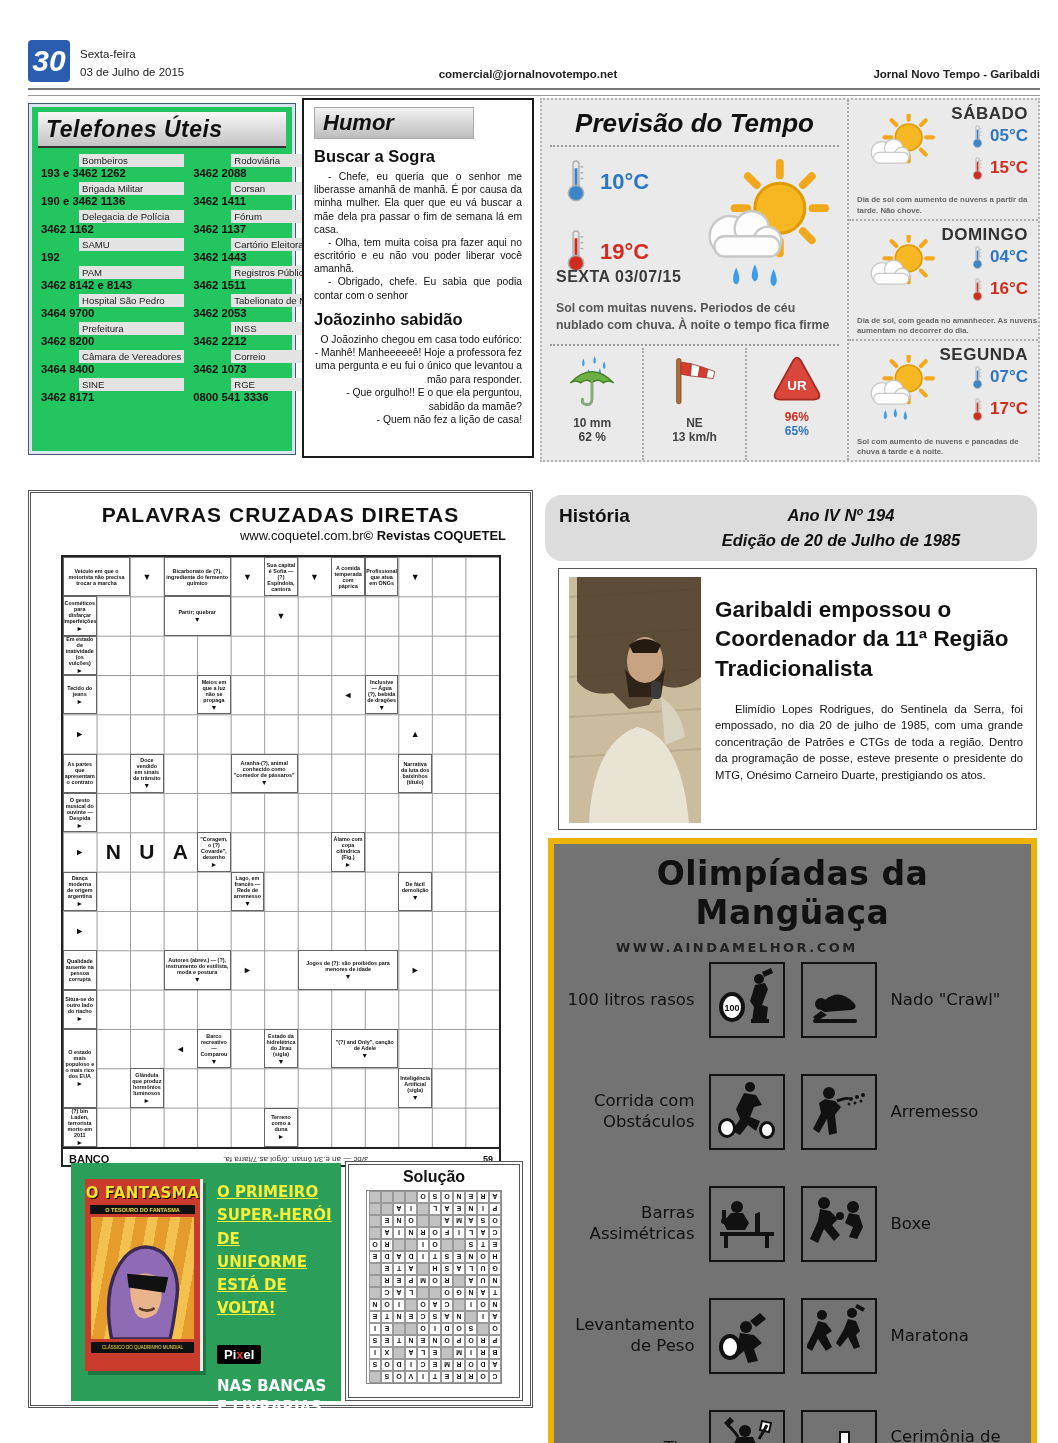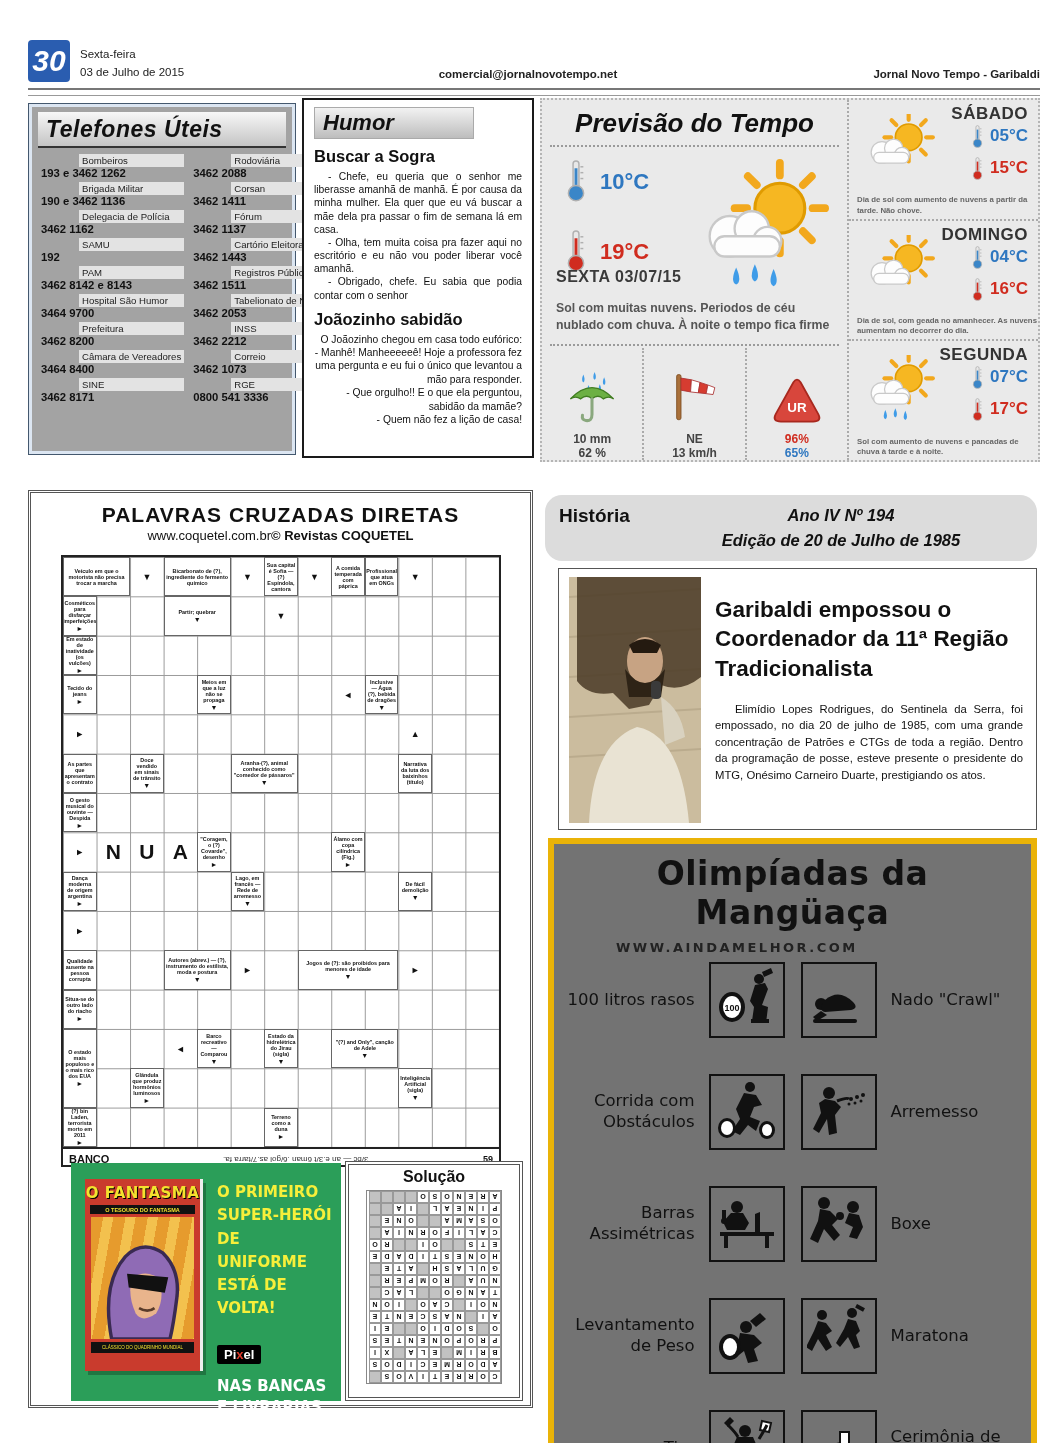--- a/index.html
+++ b/index.html
@@ -9,21 +9,21 @@
   .hdr{position:absolute;left:28px;top:40px;width:1012px;height:50px;}
   .pagenum{position:absolute;left:0;top:0;width:42px;height:42px;background:#2a5db0;color:#fff;
            font-weight:bold;font-style:italic;font-size:30px;display:flex;align-items:center;
            justify-content:center;border-radius:4px;}
   .hdr-date{position:absolute;left:52px;top:5px;font-size:11.5px;color:#222;line-height:1.6;}
   .hdr-email{position:absolute;left:300px;width:400px;top:28px;text-align:center;font-weight:bold;font-size:11.5px;color:#222;}
   .hdr-brand{position:absolute;right:0;top:28px;font-weight:bold;font-size:11.5px;color:#222;}
   .hdr-rule{position:absolute;left:28px;width:1012px;top:88px;height:5px;border-top:2px solid #777;border-bottom:1px solid #999;}
   
   .ph-box{position:absolute;left:28px;top:103px;width:268px;height:352px;border:1px solid #44586e;
-          box-shadow:inset 0 0 0 3px #dce6f2;background:#a3a3a3;box-sizing:border-box;padding:6px;}
+          box-shadow:inset 0 0 0 3px #dce6f2;background:#22c55e;box-sizing:border-box;padding:6px;}
   .ph-title{margin:2px 3px 0;background:linear-gradient(180deg,#f7f7f7,#c4c4c4);border-bottom:2px solid #333;
             font-weight:bold;font-style:italic;font-size:23px;line-height:34px;padding-left:8px;letter-spacing:.5px;}
   .ph-cols{display:flex;gap:6px;margin-top:6px;padding:0 3px;}
   .ph-col{flex:1;}
   .ph-entry{margin-bottom:3px;}
   .ph-name{background:#e3e3e3;font-size:9.6px;padding:1px 3px;color:#222;white-space:nowrap;overflow:hidden;margin-left:41px;}
   .ph-num{font-weight:bold;font-size:11.3px;padding:0 3px;}
   
   .hm-box{position:absolute;left:302px;top:98px;width:232px;height:360px;border:2px solid #1a1a1a;
           box-sizing:border-box;background:#fff;padding:7px 10px;}
@@ -38,21 +38,21 @@
   .wx-left{position:absolute;left:0;top:0;width:305px;height:100%;border-right:2px dotted #aaa;}
   .wx-title{text-align:center;font-weight:bold;font-style:italic;font-size:26px;margin-top:8px;}
   .wx-rule{margin:6px 8px 0;border-top:2px dotted #9a9a9a;}
   .wx-temp{position:absolute;display:flex;align-items:center;gap:12px;}
   .wx-temp .val{font-size:22px;font-weight:bold;}
   .wx-bigicon{position:absolute;left:138px;top:52px;width:156px;height:156px;}
   .wx-daylabel{position:absolute;left:14px;top:168px;font-weight:bold;font-size:16px;color:#3a3a3a;letter-spacing:.5px;}
   .wx-desc{position:absolute;left:14px;top:200px;width:278px;font-weight:bold;font-size:12.3px;color:#555;line-height:1.38;}
   .wx-rule2{position:absolute;left:8px;right:8px;top:244px;border-top:2px dotted #9a9a9a;}
   .wx-stats{position:absolute;left:0;top:248px;bottom:0;width:305px;display:flex;}
-  .wx-stat{flex:1;position:relative;border-right:2px dotted #aaa;display:flex;flex-direction:column;align-items:center;justify-content:flex-end;padding-top:6px;}
+  .wx-stat{flex:1;position:relative;border-right:2px dotted #aaa;display:flex;flex-direction:column;align-items:center;justify-content:flex-start;padding-top:6px;}
   .wx-stat:last-child{border-right:none;}
   .wx-stat .l1{font-weight:bold;font-size:12px;color:#444;margin-top:2px;}
   .wx-stat .l2{font-weight:bold;font-size:12px;color:#444;}
   .wx-days{position:absolute;left:307px;top:0;right:0;bottom:0;display:flex;flex-direction:column;}
   .wx-day{flex:1;position:relative;border-bottom:2px dotted #aaa;}
   .wx-day:last-child{border-bottom:none;}
   .wx-day .dname{position:absolute;right:10px;top:4px;font-weight:bold;font-size:17px;color:#333;letter-spacing:.5px;}
   .wx-day .dicon{position:absolute;left:2px;top:14px;width:92px;height:70px;}
   .wx-day .trow{position:absolute;right:10px;display:flex;align-items:center;gap:6px;}
   .wx-day .trow .tv{font-weight:bold;font-size:17px;}
@@ -61,21 +61,21 @@
   .hist-hdr{position:absolute;left:545px;top:495px;width:492px;height:66px;background:#dcdcdc;border-radius:17px;}
   .hist-label{position:absolute;left:14px;top:10px;font-weight:bold;font-size:19px;}
   .hist-ed{position:absolute;left:120px;right:20px;top:8px;text-align:center;font-weight:bold;font-style:italic;font-size:16.5px;line-height:1.5;}
   .hist-box{position:absolute;left:558px;top:568px;width:479px;height:262px;border:1px solid #555;background:#fff;box-sizing:border-box;}
   .hist-photo{position:absolute;left:10px;top:8px;width:132px;height:246px;background:#cfc0a4;overflow:hidden;}
   .hist-headline{position:absolute;left:156px;top:26px;width:306px;font-weight:bold;font-size:22.5px;line-height:1.3;}
   .hist-body{position:absolute;left:156px;top:132px;width:308px;font-size:11.3px;text-align:justify;line-height:1.45;text-indent:20px;}
   
   .left-box{position:absolute;left:28px;top:490px;width:505px;height:918px;border:3px double #555;background:#fff;box-sizing:border-box;}
   .xw-title{text-align:center;font-weight:bold;font-size:21px;letter-spacing:1px;margin-top:10px;}
-  .xw-sub{display:flex;justify-content:center;margin:1px 24px 0;font-size:13px;}
+  .xw-sub{display:flex;justify-content:flex-end;margin:1px 24px 0;font-size:13px;}
   .xw-sub .cp{font-weight:bold;}
   .xw-wrap{position:absolute;left:30px;top:62px;width:440px;height:612px;border:2px solid #222;box-sizing:border-box;}
   .xw-grid{position:relative;width:100%;height:590px;display:grid;
            grid-template-columns:repeat(13,1fr);grid-template-rows:repeat(15,1fr);
            background-image:linear-gradient(#9a9a9a 1px,transparent 1px),linear-gradient(90deg,#9a9a9a 1px,transparent 1px);
            background-size:calc(100%/13) calc(100%/15);}
   .xw-clue{background:#fff;border:1px solid #666;font-size:5.4px;font-weight:bold;line-height:1.12;
            display:flex;flex-direction:column;align-items:center;justify-content:center;text-align:center;
            padding:1px;overflow:hidden;z-index:2;}
   .xw-arr{font-size:7px;line-height:1;margin-top:1px;}
@@ -89,21 +89,21 @@
   .ad-fant{position:absolute;left:40px;top:670px;width:270px;height:238px;background:#2b9e59;}
   .fant-cover{position:absolute;left:14px;top:16px;width:118px;height:192px;background:#c93b2d;
               border-right:3px solid #eee;box-shadow:3px 4px 0 rgba(0,0,0,.25);box-sizing:border-box;}
   .fant-title{color:#f4e22e;font-weight:900;font-size:15px;text-align:center;margin-top:5px;letter-spacing:.5px;
               text-shadow:1px 1px 0 #000;font-family:"DejaVu Sans",sans-serif;}
   .fant-sub{background:#111;color:#f4e22e;font-size:5.5px;text-align:center;padding:1.5px 0;margin:3px 5px 0;font-weight:bold;}
   .fant-art{margin:3px 6px 0;height:122px;position:relative;
             background:repeating-linear-gradient(100deg,#e69b2d 0 12px,#f3c14e 12px 22px);}
   .fant-strip{background:#111;height:11px;margin:3px 6px 0;color:#f4e22e;font-size:4.5px;text-align:center;line-height:11px;}
   .fant-right{position:absolute;left:146px;top:18px;width:116px;}
-  .fant-line{color:#f7ef3a;font-weight:900;font-size:15px;line-height:1.55;font-family:"DejaVu Sans",sans-serif;}
+  .fant-line{color:#f7ef3a;font-weight:900;font-size:15px;line-height:1.55;font-family:"DejaVu Sans",sans-serif;text-decoration:underline;}
   .fant-pub{display:inline-block;background:#000;color:#fff;font-weight:900;font-size:13px;padding:2px 7px;border-radius:2px;margin-top:24px;}
   .fant-pub .rx{color:#e03a2a;}
   .fant-foot{margin-top:12px;color:#fff;font-weight:900;font-size:15px;line-height:1.4;font-family:"DejaVu Sans",sans-serif;}
   
   .ad-sol{position:absolute;left:314px;top:668px;width:178px;height:240px;border:4px double #555;background:#fff;box-sizing:border-box;}
   .sol-title{text-align:center;font-weight:bold;font-size:16px;margin-top:3px;}
   .sol-grid{width:134px;margin:4px auto 0;display:grid;grid-template-columns:repeat(11,12px);grid-auto-rows:12px;
             transform:rotate(180deg);border:1px solid #888;}
   .sol-cell{border:0.5px solid #999;font-size:7px;font-weight:bold;display:flex;align-items:center;justify-content:center;box-sizing:border-box;}
   .sol-blank{background:#c2c2c2;}
@@ -151,21 +151,21 @@
           </div>
           <div class="ph-entry">
             <div class="ph-name">SAMU</div>
             <div class="ph-num">192</div>
           </div>
           <div class="ph-entry">
             <div class="ph-name">PAM</div>
             <div class="ph-num">3462 8142 e 8143</div>
           </div>
           <div class="ph-entry">
-            <div class="ph-name">Hospital São Humor</div>
+            <div class="ph-name">Hospital São Pedro</div>
             <div class="ph-num">3464 9700</div>
           </div>
           <div class="ph-entry">
             <div class="ph-name">Prefeitura</div>
             <div class="ph-num">3462 8200</div>
           </div>
           <div class="ph-entry">
             <div class="ph-name">Câmara de Vereadores</div>
             <div class="ph-num">3464 8400</div>
           </div>

